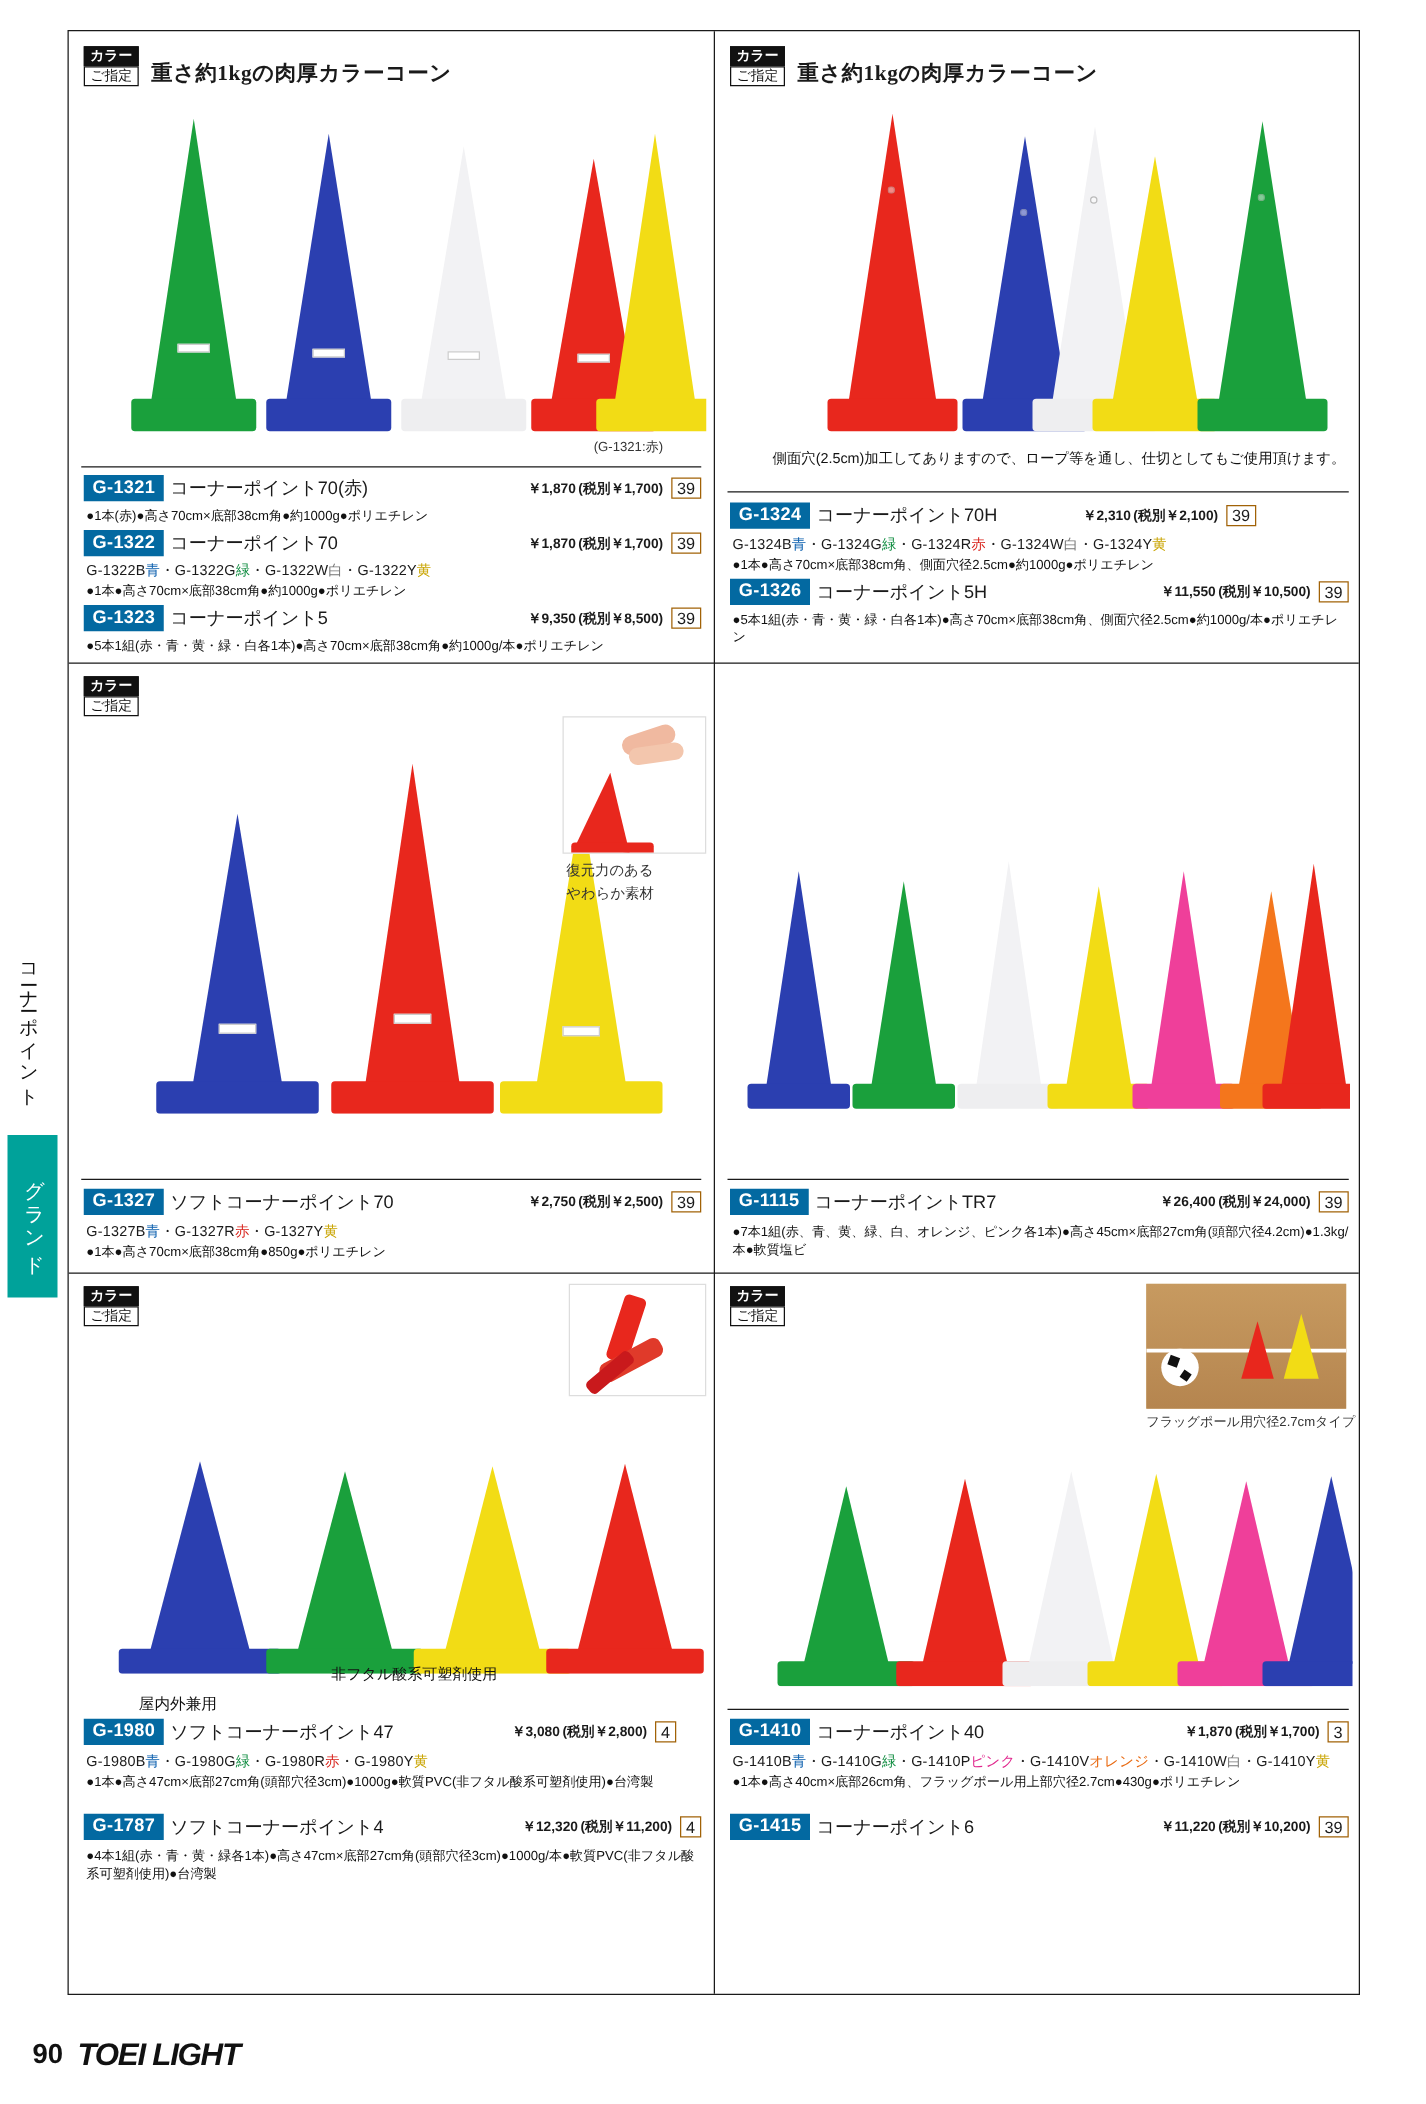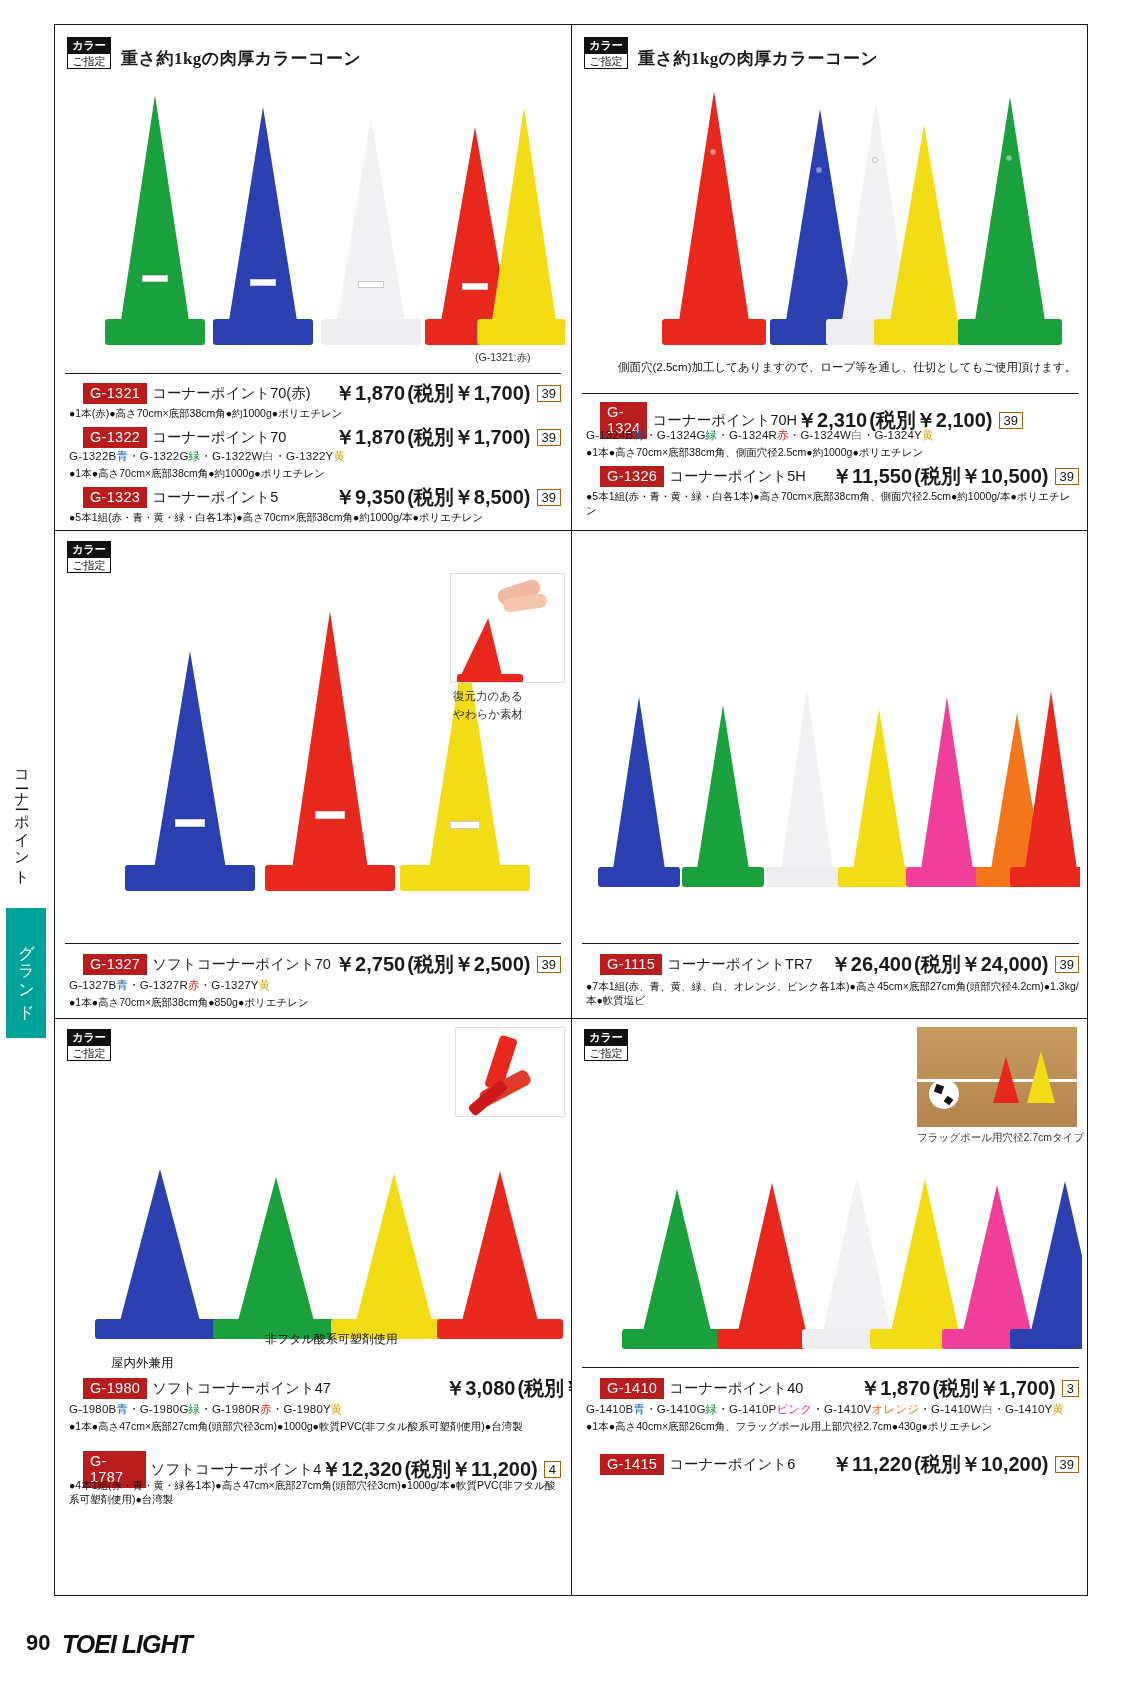--- a/index.html
+++ b/index.html
@@ -39,25 +39,25 @@
     border:1px solid #111; text-align:center; font-size:11px; line-height:14px;
     background:#fff; color:#111;
   }
   .color-badge div.b1 { background:#111; color:#fff; font-weight:bold; }
 
   .head-title { position:absolute; font-size:17px; font-weight:bold; letter-spacing:0.5px;font-family:Liberation Serif, serif; }
 
   
   .prow { position:absolute; display:flex; align-items:center; }
   .code {
-    background:#b91c1c; color:#fff; font-weight:normal; font-size:14.5px;
-    padding:2px 7px 3px 7px; letter-spacing:0.3px;margin-left:16px;
+    background:#0369a1; color:#fff; font-weight:bold; font-size:14.5px;
+    padding:2px 7px 3px 7px; letter-spacing:0.3px;
   }
   .pname { font-size:14.5px; margin-left:5px; white-space:nowrap; }
-  .price { font-size:20px; font-weight:bold; margin-left:auto; white-space:nowrap; }
+  .price { font-size:11px; font-weight:bold; margin-left:auto; white-space:nowrap; }
   .pagebox {
     border:1px solid #a16207; font-size:13px; padding:0 4px; margin-left:6px; line-height:15px;
   }
   .variants { position:absolute; font-size:11.5px; letter-spacing:0.2px; }
   .variants .b { color:#0b5fae; }
   .variants .g { color:#0a8a3c; }
   .variants .r { color:#d8211a; }
   .variants .y { color:#c9a400; }
   .variants .p { color:#e0288e; }
   .variants .o { color:#e96a12; }
@@ -358,21 +358,21 @@
         </div>
         <div class="cone" style="left:352px;top:22px;width:126px;height:168px;">
           <div class="body" style="top:0;border-width:0 38px 150px 38px;border-bottom-color:#e8271d;"></div>
           <div class="base" style="width:126px;height:20px;background:#e8271d;"></div>
         </div>
       </div>
 
       <div class="soft-note" style="left:210px;top:312px;">非フタル酸系可塑剤使用</div>
       <div class="capline" style="left:56px;top:336px;">屋内外兼用</div>
 
-      <div class="prow" style="left:12px;top:356px;width:597px;">
+      <div class="prow" style="left:12px;top:356px;width:474px;">
         <span class="code">G-1980</span>
         <span class="pname">ソフトコーナーポイント47</span>
         <span class="price">￥3,080</span>
         <span class="price tax" style="margin-left:2px;">(税別￥2,800)</span>
         <span class="pagebox">4</span>
       </div>
       <div class="variants" style="left:14px;top:383px;width:494px;">G-1980B<span class="b">青</span>・G-1980G<span class="g">緑</span>・G-1980R<span class="r">赤</span>・G-1980Y<span class="y">黄</span></div>
       <div class="spec" style="left:14px;top:400px;width:494px;">●1本●高さ47cm×底部27cm角(頭部穴径3cm)●1000g●軟質PVC(非フタル酸系可塑剤使用)●台湾製</div>
 
       <div class="prow" style="left:12px;top:432px;width:494px;">

